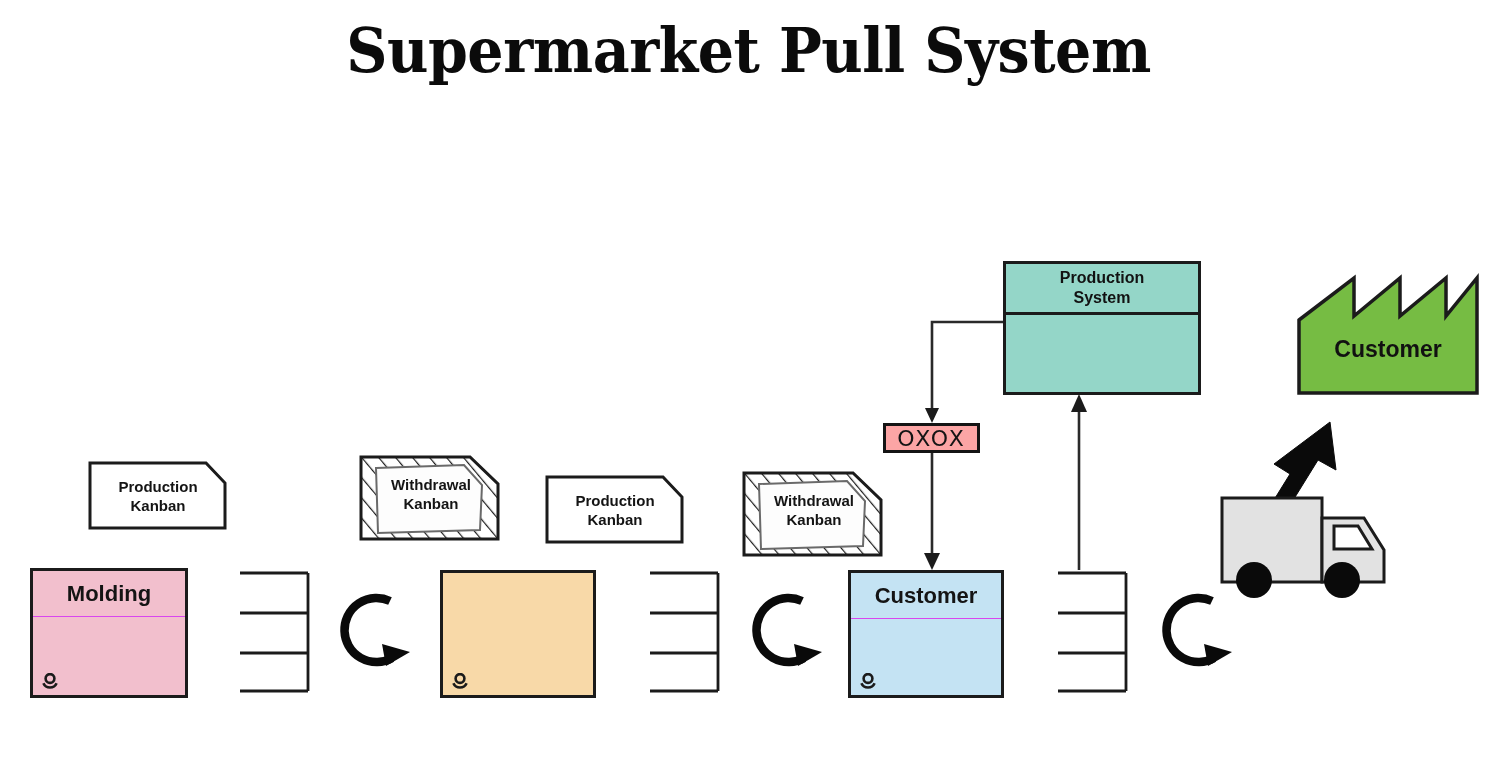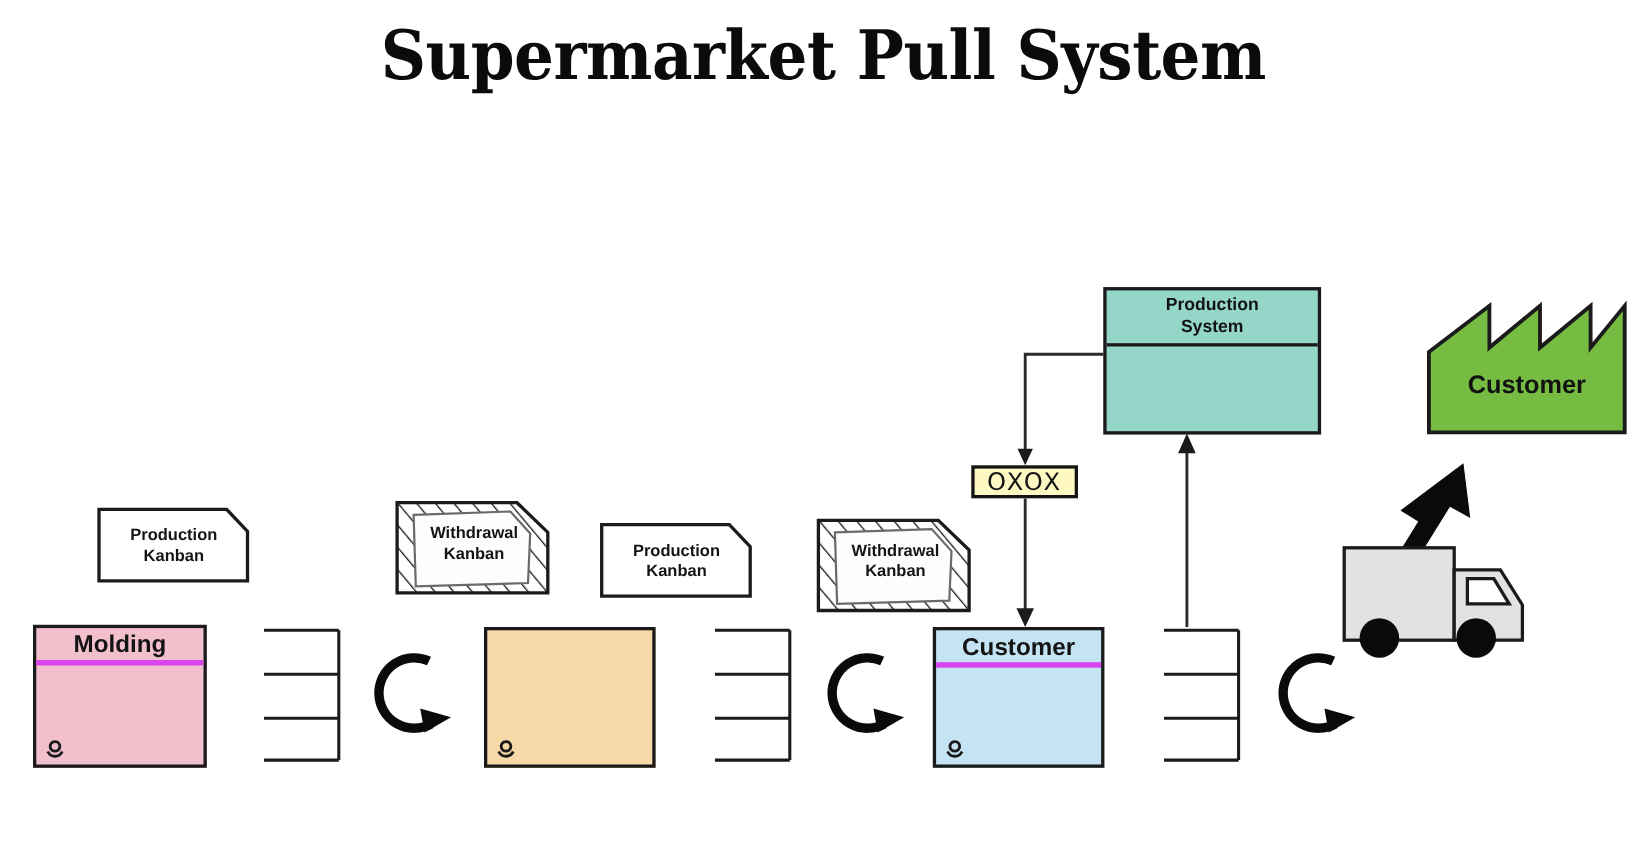--- a/index.html
+++ b/index.html
@@ -37,22 +37,22 @@
   
   .process-box {
     position: absolute;
     box-sizing: border-box;
     border: 3px solid #1b1b1b;
     display: flex;
     flex-direction: column;
   }
   .process-head {
     box-sizing: border-box;
-    height: 34px;
-    border-bottom: 5px solid #d946ef;
+    height: 46px;
+    border-bottom: 1px solid #d946ef;
     display: flex;
     align-items: center;
     justify-content: center;
     font-weight: bold;
     font-size: 22px;
     color: #141414;
   }
   .process-body {
     flex: 1;
     position: relative;
@@ -116,21 +116,21 @@
 
   
   #oxox-box {
     position: absolute;
     left: 883px;
     top: 423px;
     width: 97px;
     height: 30px;
     box-sizing: border-box;
     border: 3px solid #141414;
-    background: #fef9c3;
+    background: #fca5a5;
     display: flex;
     align-items: center;
     justify-content: center;
     font-size: 22px;
     letter-spacing: 2px;
     color: #141414;
     font-family: "DejaVu Sans", sans-serif;
   }
 
   

